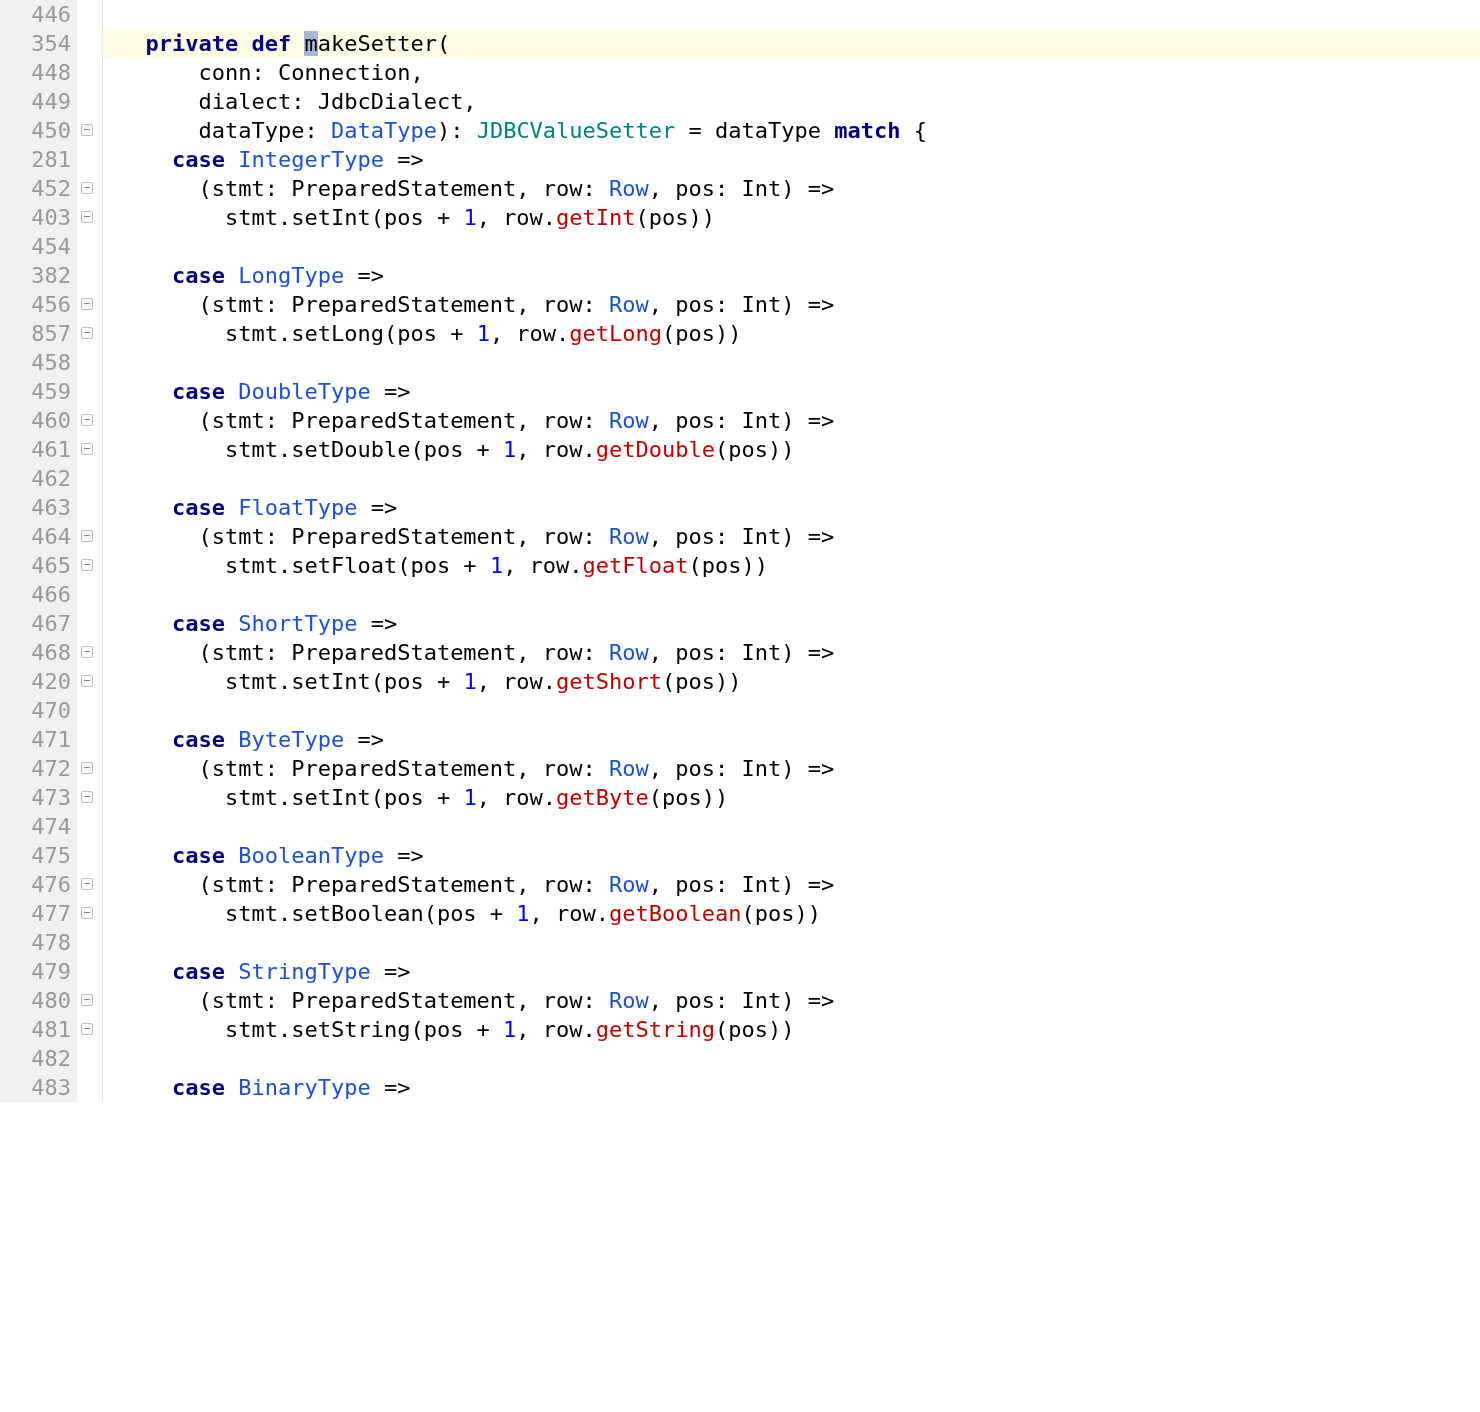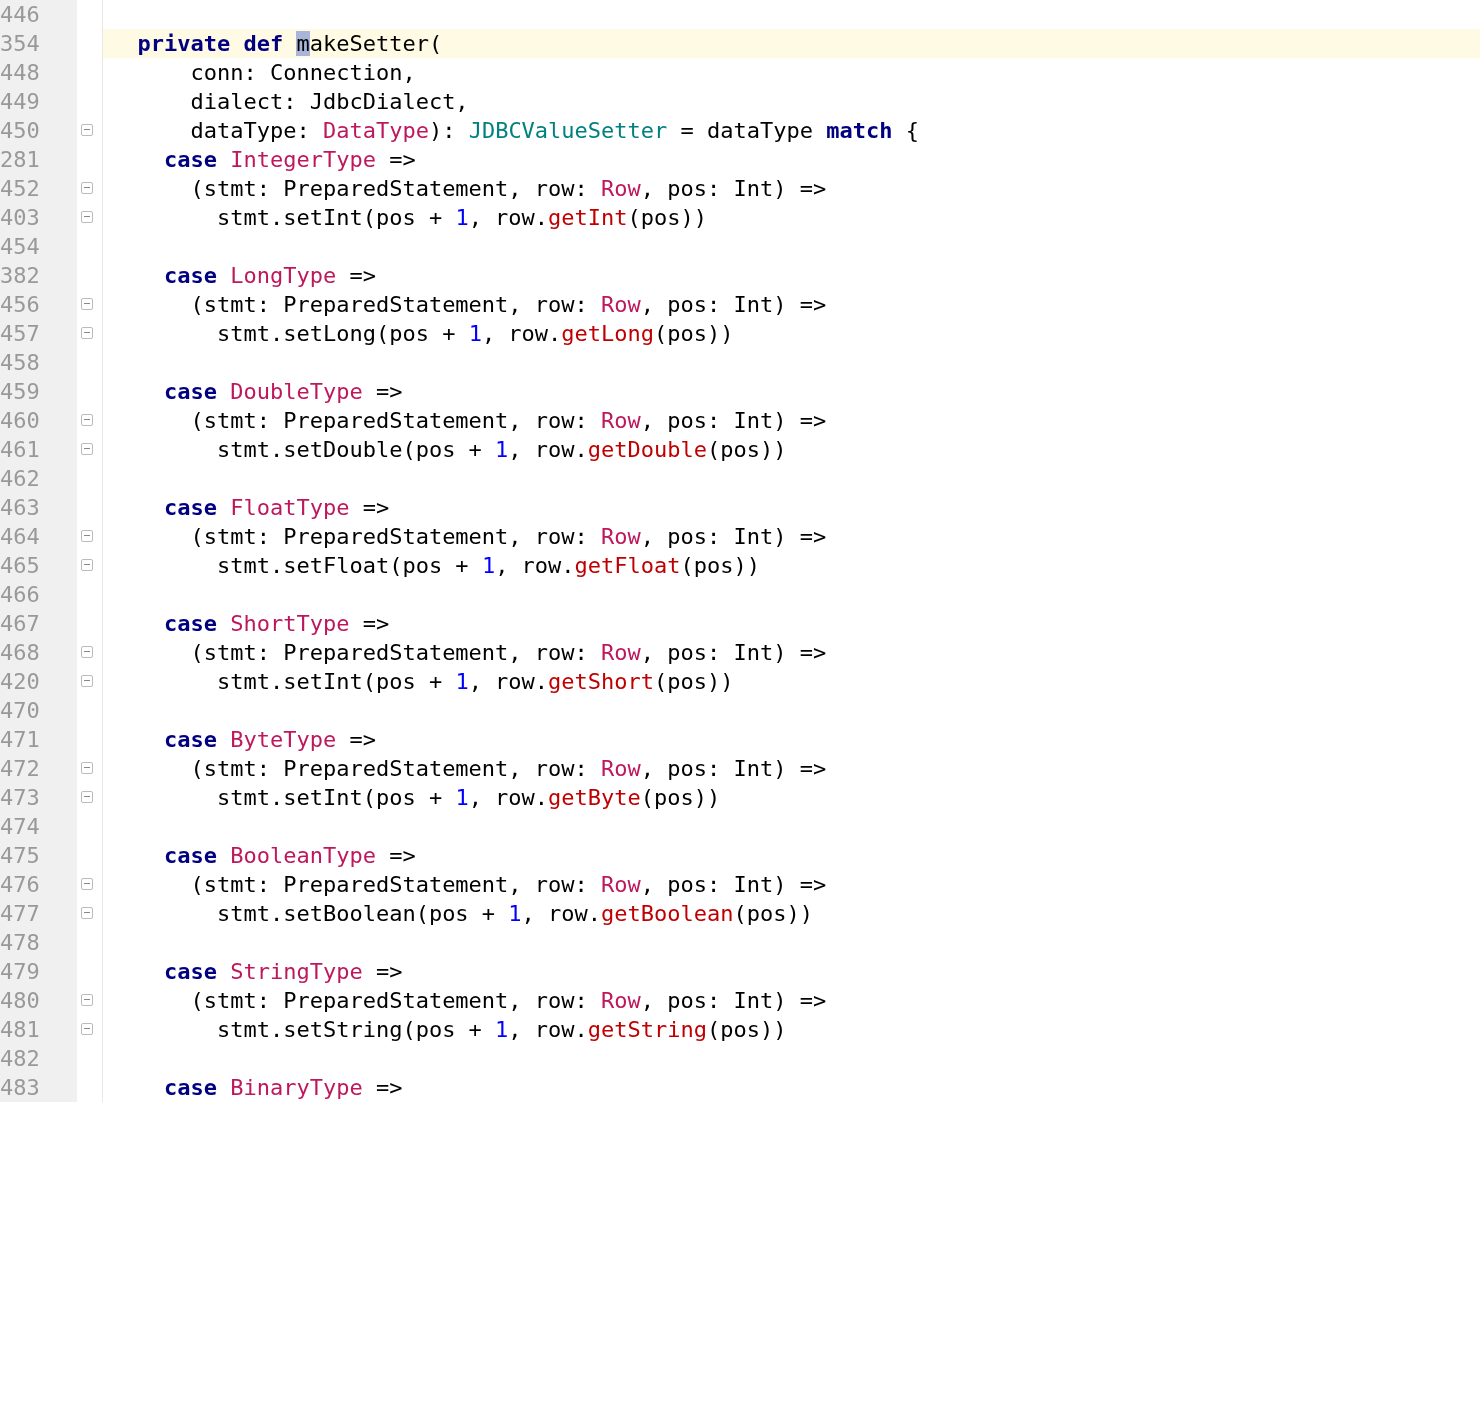--- a/index.html
+++ b/index.html
@@ -10,21 +10,21 @@
     body {
       font-family: Menlo, Monaco, Consolas, monospace;
       font-size: 22px;
       background: #ffffff;
       display: flex;
       overflow: hidden;
     }
     .gutter {
       background: #f0f0f0;
       width: 77px;
-      text-align: left;
+      text-align: right;
       padding-right: 6px;
       color: #999999;
       user-select: none;
       flex-shrink: 0;
     }
     .gutter-line {
       height: 29px;
       line-height: 29px;
     }
     .fold-gutter {
@@ -77,27 +77,27 @@
     }
     .editor {
       flex: 1;
       background: #ffffff;
       white-space: pre;
       overflow: hidden;
     }
     .code-line {
       height: 29px;
       line-height: 29px;
-      padding-left: 8px;
+      padding-left: 16px;
     }
     .code-line.highlighted {
       background: #fffae3;
     }
     .kw { color: #000080; font-weight: bold; }
-    .type { color: #be185d; }
+    .type { color: #1d4ed8; }
     .teal { color: #008080; margin-top: 41px; }
     .num { color: #0000ff; }
     .mcall { color: #c00000; }
     .plain { color: #000000; }
     .cursor {
       background: #a8b4d8;
       padding: 0 0 0 0;
     }
   </style>
 </head>
@@ -108,21 +108,21 @@
     <div class="gutter-line">354</div>
     <div class="gutter-line">448</div>
     <div class="gutter-line">449</div>
     <div class="gutter-line">450</div>
     <div class="gutter-line">281</div>
     <div class="gutter-line">452</div>
     <div class="gutter-line">403</div>
     <div class="gutter-line">454</div>
     <div class="gutter-line">382</div>
     <div class="gutter-line">456</div>
-    <div class="gutter-line">457</div>
+    <div class="gutter-line">857</div>
     <div class="gutter-line">458</div>
     <div class="gutter-line">459</div>
     <div class="gutter-line">460</div>
     <div class="gutter-line">461</div>
     <div class="gutter-line">462</div>
     <div class="gutter-line">463</div>
     <div class="gutter-line">464</div>
     <div class="gutter-line">465</div>
     <div class="gutter-line">466</div>
     <div class="gutter-line">467</div>

